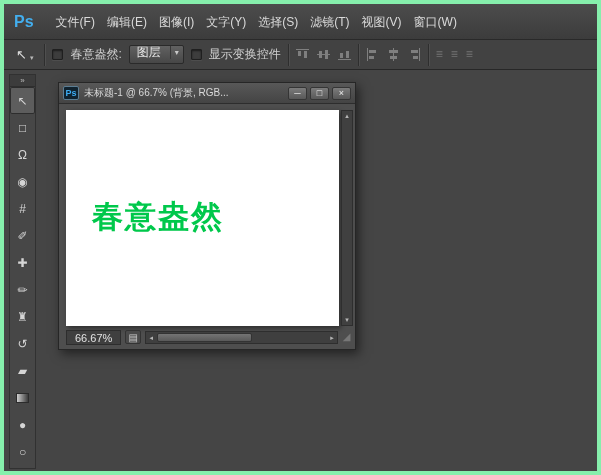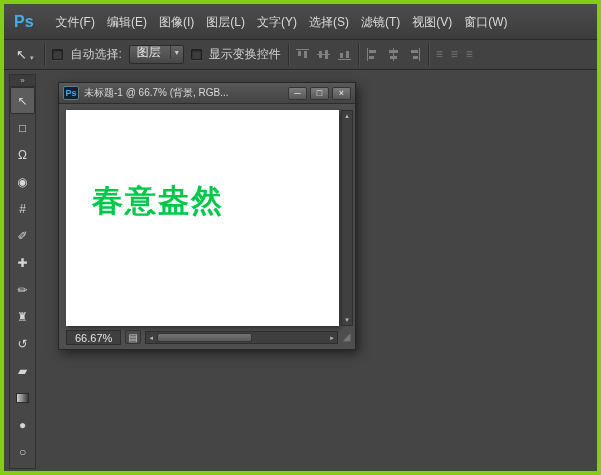--- a/index.html
+++ b/index.html
@@ -1,18 +1,18 @@
 <!DOCTYPE html>
 <html><head>
 <meta charset="utf-8">
 <style>
   * { margin:0; padding:0; box-sizing:border-box; }
   body { font-family:"Liberation Sans", sans-serif; background:#222; }
 
-  .app { position:relative; width:601px; height:475px; border:4px solid #84cc16;
+  .app { position:relative; width:601px; height:475px; border:4px solid #86efac;
          background:#454545; overflow:hidden; }
 
   
   .menubar { position:absolute; left:0; top:0; right:0; height:36px;
              background:linear-gradient(#4c4c4c,#3c3c3c); border-bottom:1px solid #292929;
              display:flex; align-items:center; padding:0 0 0 10px; overflow:hidden; }
   .ps-logo { color:#43aeee; font-weight:bold; font-size:16px; margin-right:16px; flex-shrink:0; }
   .menu-item { color:#dadada; font-size:12px; padding:0 6px; line-height:36px;
                white-space:nowrap; flex-shrink:0; cursor:default; }
 
@@ -99,36 +99,35 @@
 </head>
 <body>
 
 <div class="app">
 
   <div class="menubar">
     <span class="ps-logo">Ps</span>
     <span class="menu-item">文件(F)</span>
     <span class="menu-item">编辑(E)</span>
     <span class="menu-item">图像(I)</span>
-    <span class="menu-item">图层(L)</span>
     <span class="menu-item">文字(Y)</span>
     <span class="menu-item">选择(S)</span>
     <span class="menu-item">滤镜(T)</span>
     <span class="menu-item">视图(V)</span>
     <span class="menu-item">窗口(W)</span>
   </div>
 
   <div class="optionsbar">
     <div class="preset">
       <span class="glyph">↖</span>
       <span class="caret">▾</span>
     </div>
     <div class="vsep"></div>
     <div class="cb"></div>
-    <span class="opt-label">自动选择:</span>
+    <span class="opt-label">春意盎然:</span>
     <div class="dd">
       <span>图层</span>
       <span class="dd-arr">▾</span>
     </div>
     <div class="cb"></div>
     <span class="opt-label">显示变换控件</span>
     <div class="vsep"></div>
 
     <div class="icon-group">
       <div class="alico rot90">
@@ -224,21 +223,21 @@
       <span class="mini-ps">Ps</span>
       <span class="doc-title">未标题-1 @ 66.7% (背景, RGB...</span>
       <span class="winbtns">
         <span class="winbtn">─</span>
         <span class="winbtn">□</span>
         <span class="winbtn">×</span>
       </span>
     </div>
 
     <div class="canvas">
-      <span class="canvas-text" style="color: rgb(0, 200, 75);">春意盎然</span>
+      <span class="canvas-text" style="color: rgb(0, 200, 75); margin-top: 16px;">春意盎然</span>
     </div>
 
     <div class="vscroll">
       <span class="sarr up">▴</span>
       <span class="sarr down">▾</span>
     </div>
 
     <div class="statusbar">
       <span class="zoomfield">66.67%</span>
       <span class="statico">▤</span>

